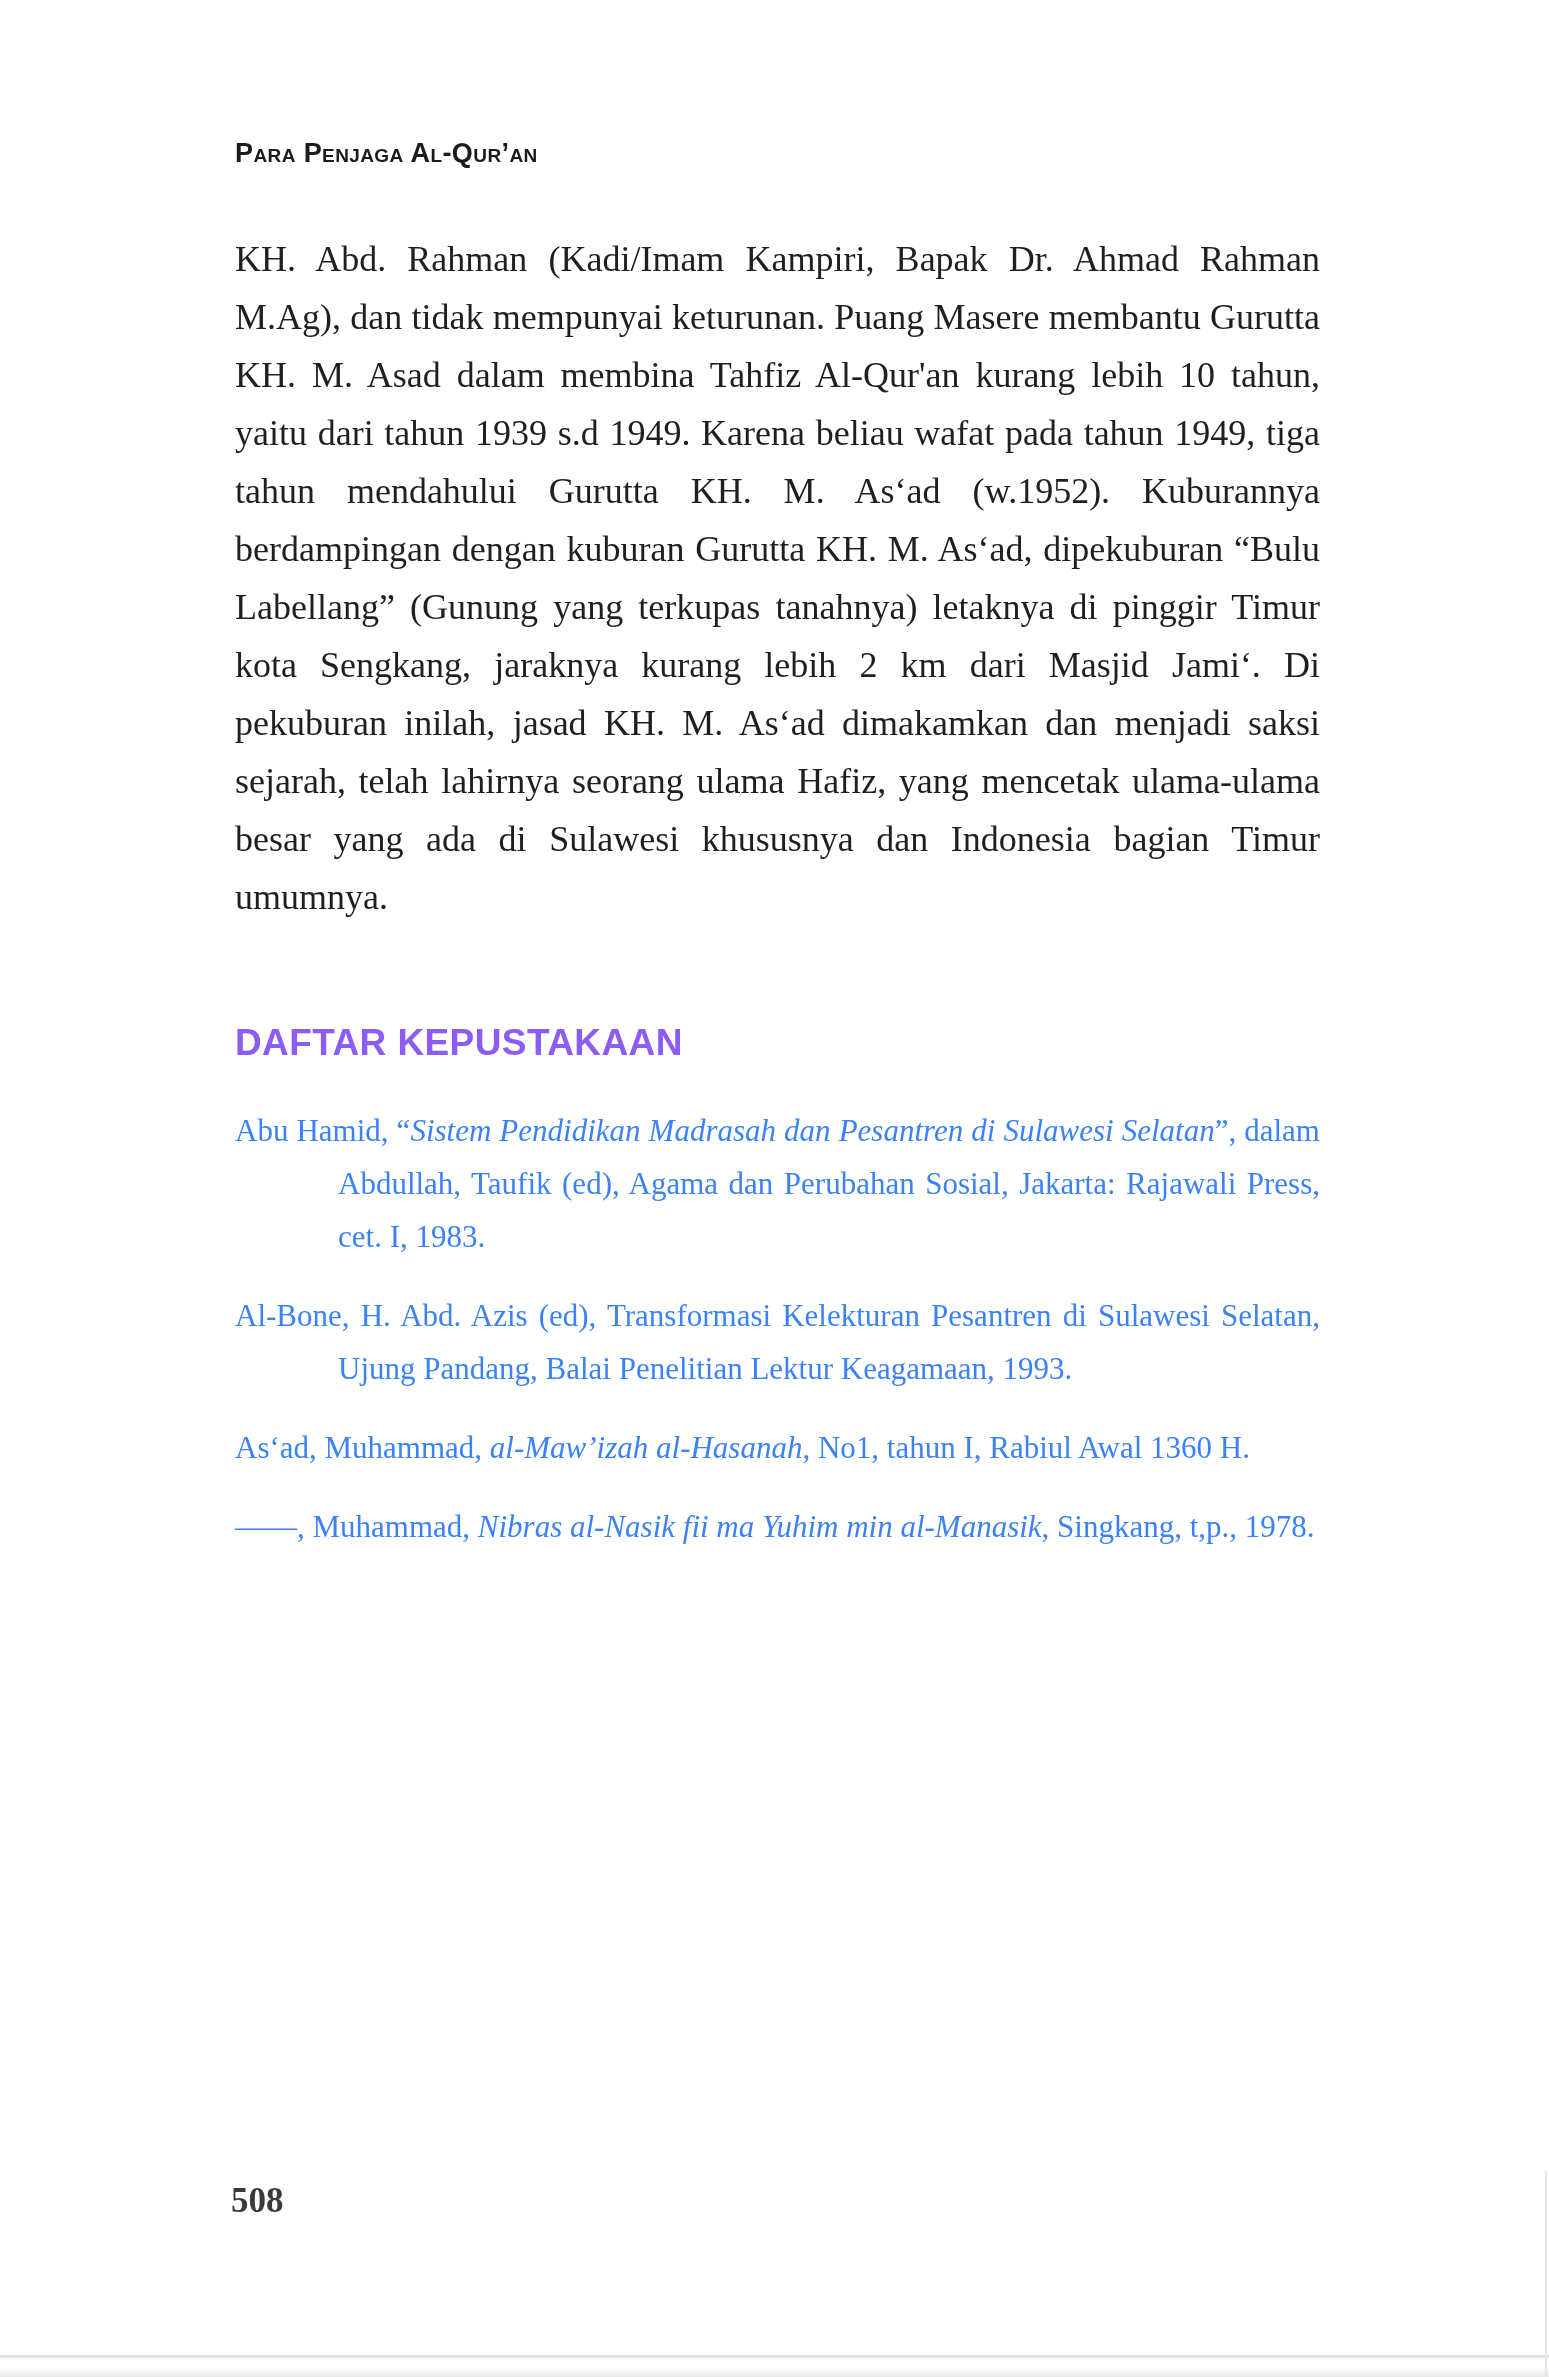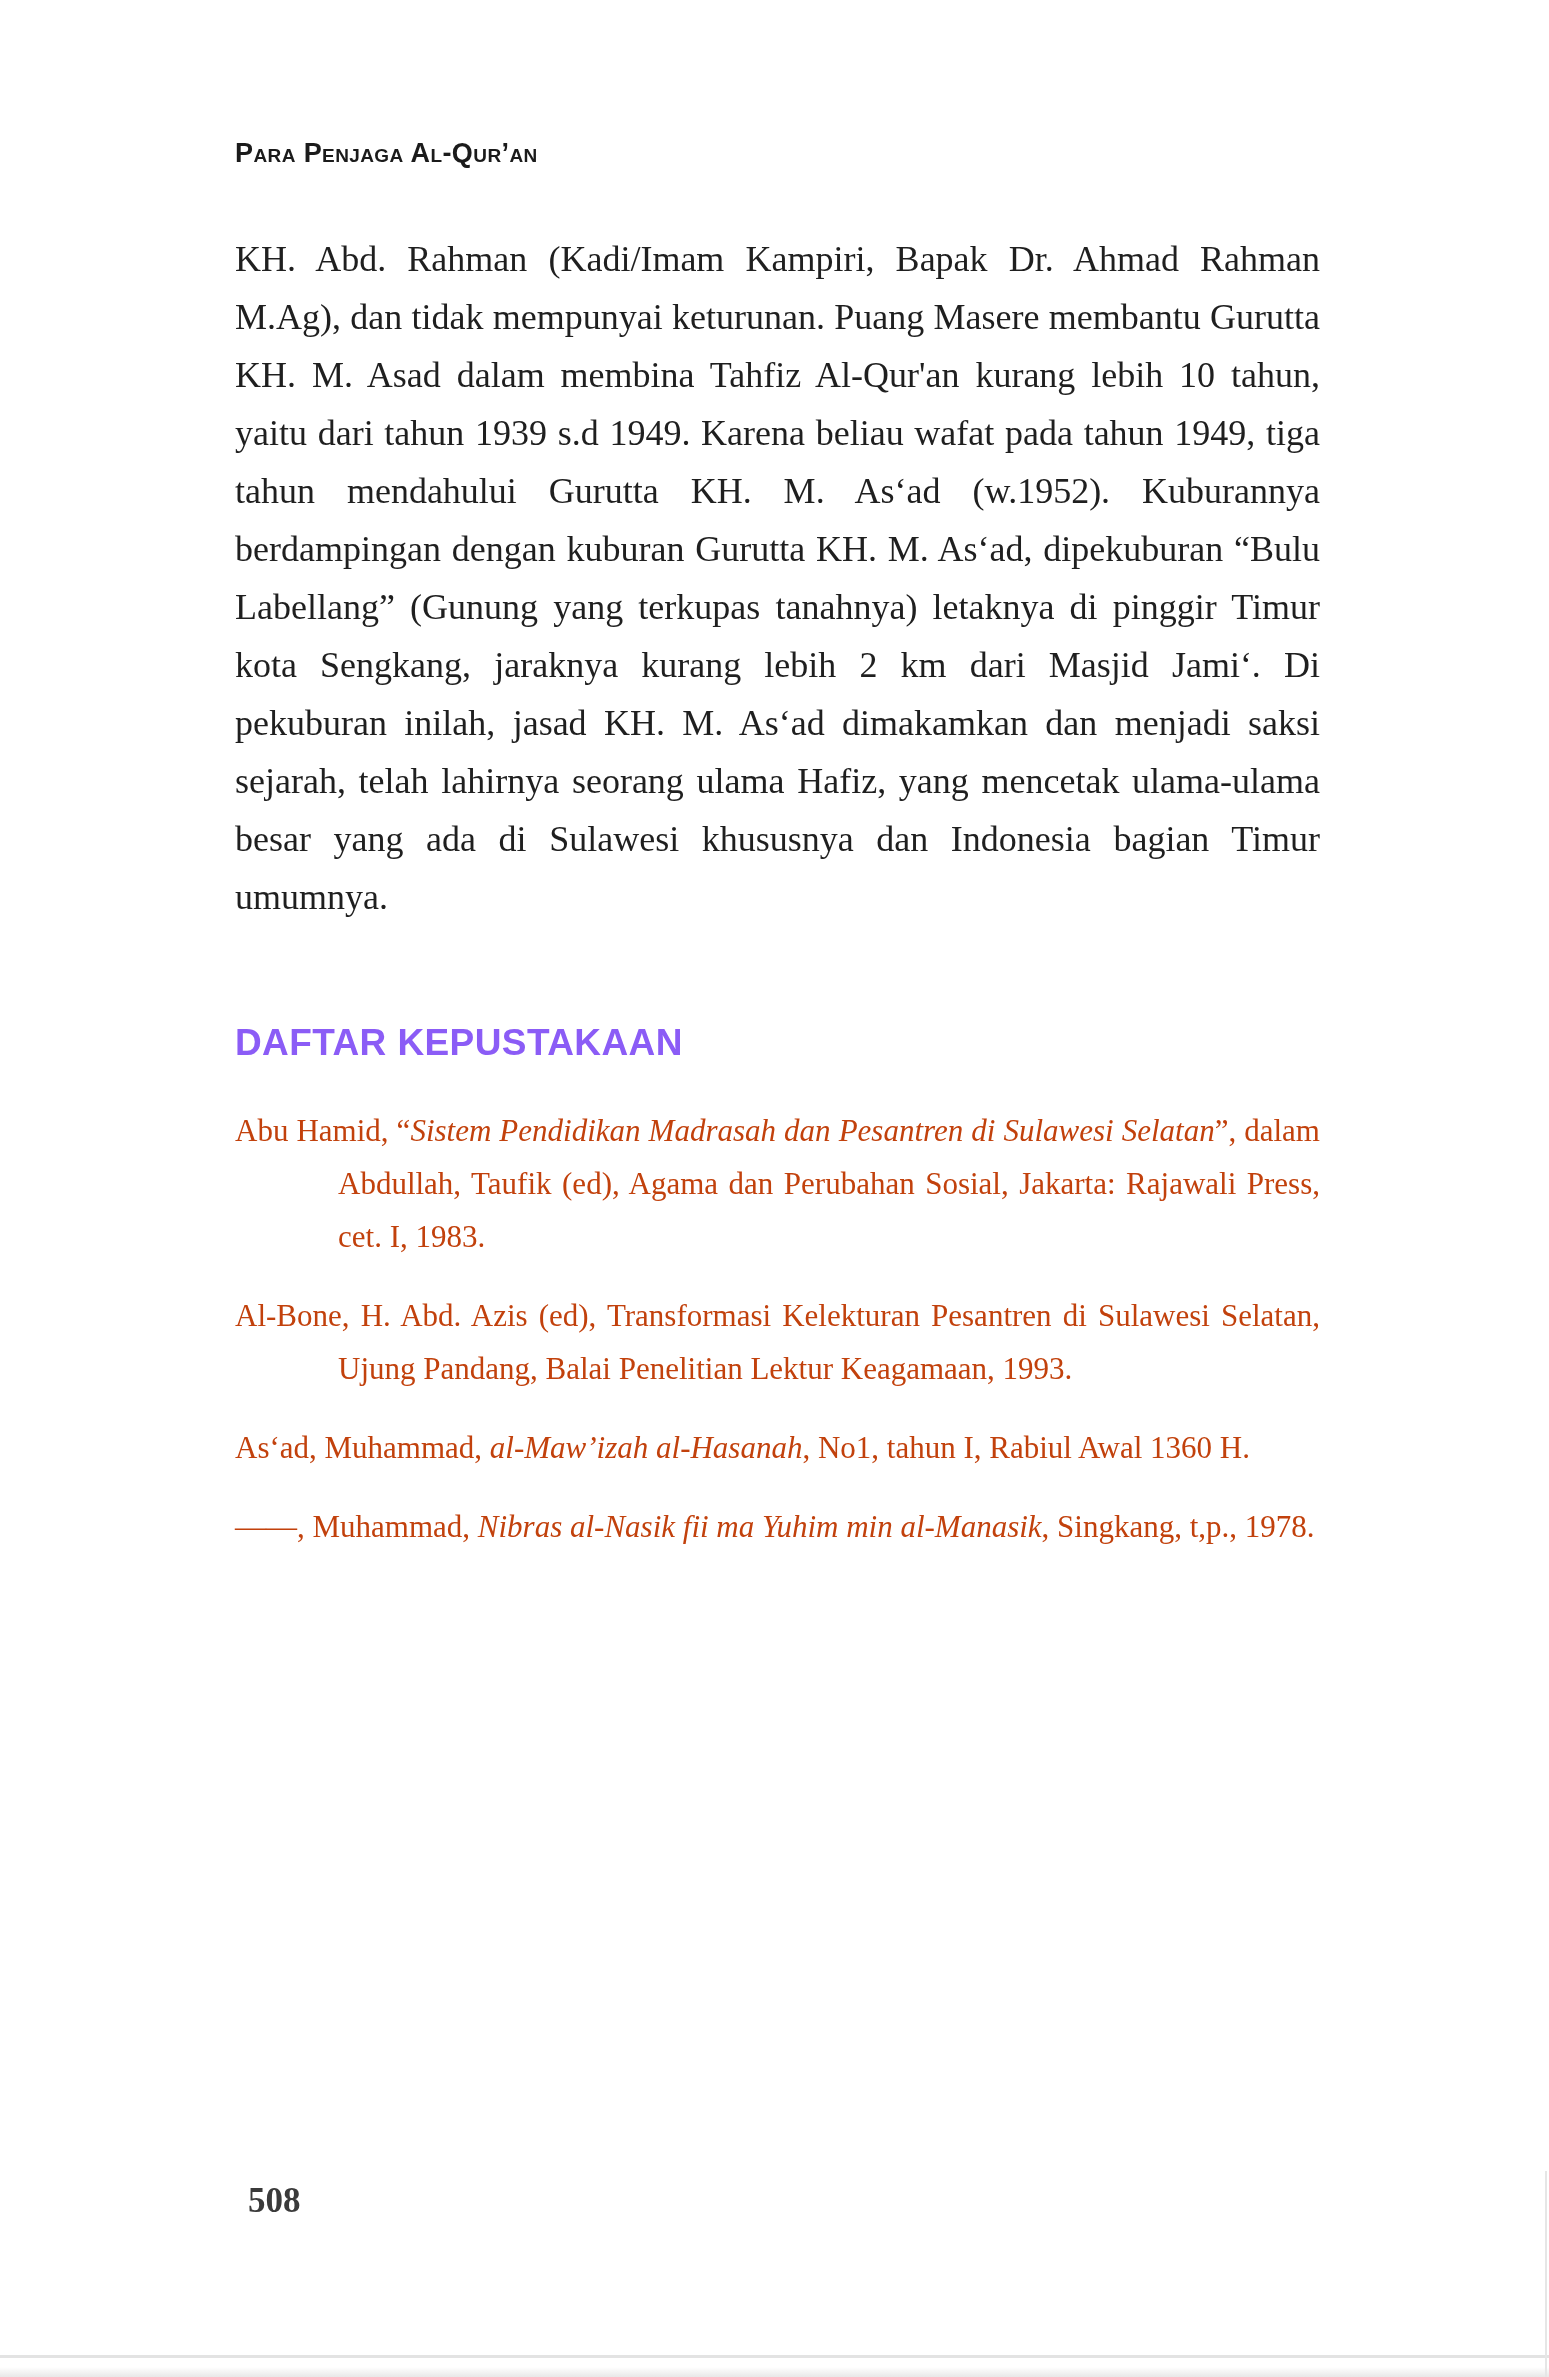--- a/index.html
+++ b/index.html
@@ -46,28 +46,28 @@
     color: #8b5cf6;
     margin: 96px 0 40px 0;
   }
   .bib {
     font-size: 31px;
     line-height: 53px;
     text-align: justify;
     margin: 0 0 26px 0;
     padding-left: 103px;
     text-indent: -103px;
-    color: #c2410c;
+    color: #3b82f6;
   }
   .it {
     font-style: italic;
   }
   .page-number {
     position: absolute;
-    left: 248px;
+    left: 231px;
     top: 2181px;
     font-family: "Liberation Serif", serif;
     font-weight: bold;
     font-size: 35px;
     color: #3a3a3a;
   }
   
   .scan-line-1 {
     position: absolute;
     left: 0;

